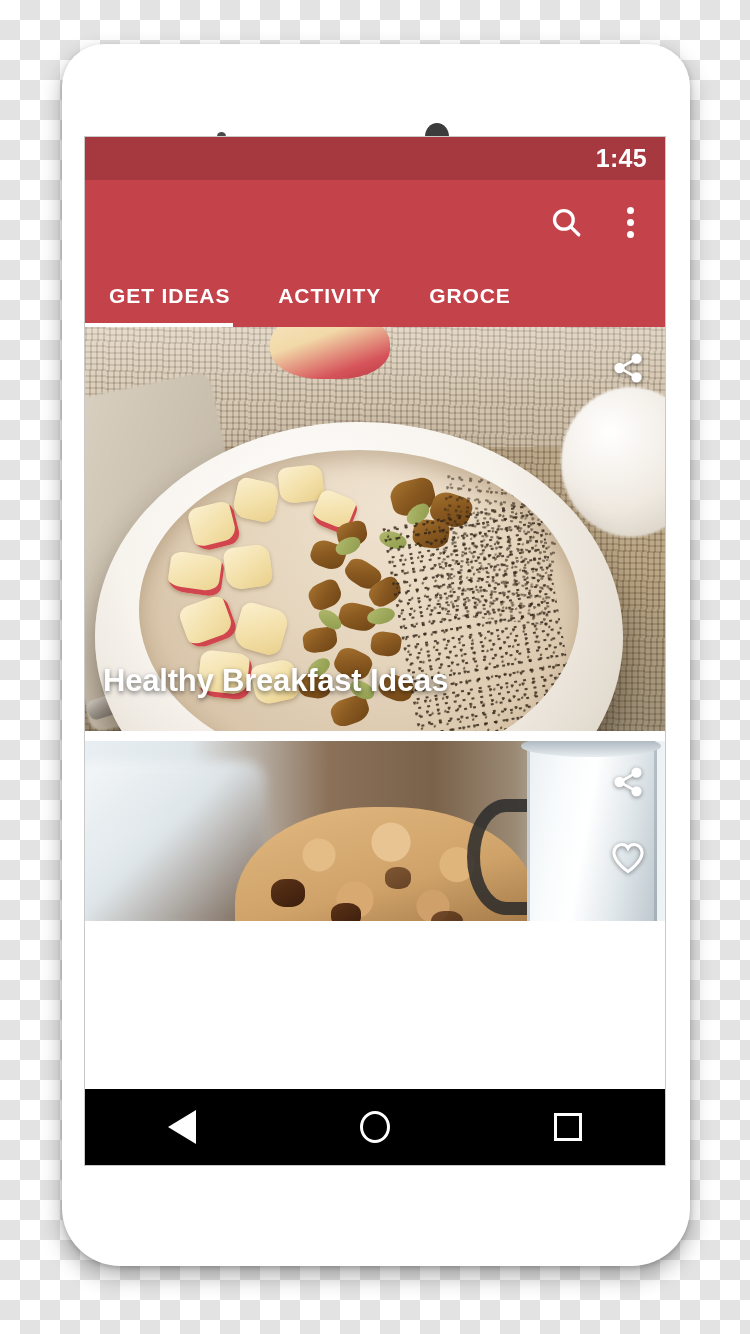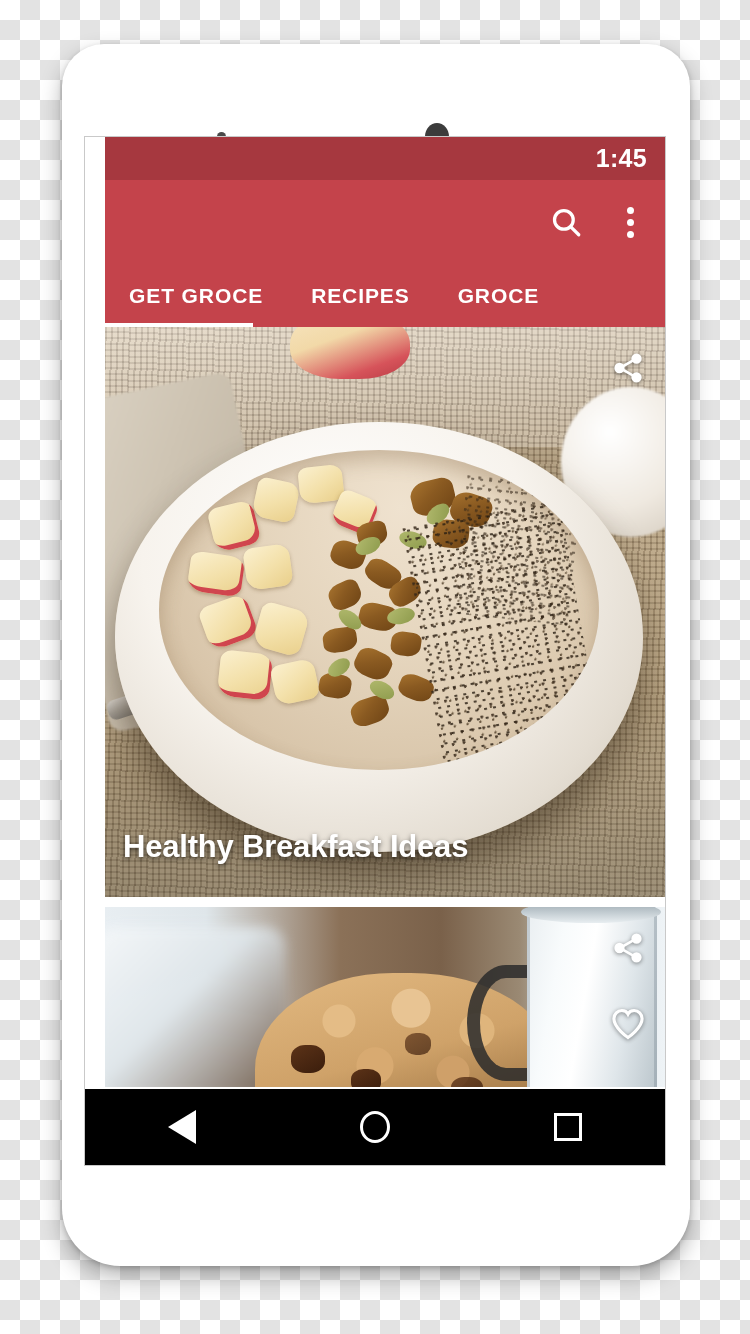--- a/index.html
+++ b/index.html
@@ -42,21 +42,20 @@
 
   
   #screen {
     position: absolute;
     left: 84px; top: 136px;
     width: 582px; height: 1030px;
     overflow: hidden;
     background: #ffffff;
     border: 1px solid #c9c9c9;
     box-sizing: border-box;
-    padding-left: 20px;
   }
 
   
   #status-bar {
     position: relative;
     height: 43px;
     background: #a6383f;
     display: flex; align-items: center; justify-content: flex-end;
   }
   #status-time {
@@ -190,21 +189,21 @@
     height: 840px;
     background: #ffffff;
     overflow: hidden;
   }
   .card {
     position: relative;
     margin: 0 0 10px 0;
     overflow: hidden;
     background: #ddd;
   }
-  #card-1 { height: 570px; }
+  #card-1 { height: 404px; }
   #card-2 { height: 180px; }
 
   .card-actions {
     position: absolute;
     right: 14px; top: 18px;
     z-index: 4;
     display: flex; flex-direction: column; align-items: center;
   }
   .card-action {
     width: 46px; height: 46px;
@@ -434,24 +433,24 @@
       <div id="overflow-icon">
         <span></span>
           <span></span>
           <span></span>
       </div>
     </div>
   </div>
 
   <div id="tab-bar">
     <div class="tab active">
-      <span>GET GROCE</span>
+      <span>GET IDEAS</span>
     </div>
     <div class="tab">
-      <span>RECIPES</span>
+      <span>ACTIVITY</span>
     </div>
     <div class="tab">
       <span>GROCE</span>
     </div>
     <div id="tab-indicator"></div>
   </div>
 
   <div id="feed">
 
     <div class="card" id="card-1">

